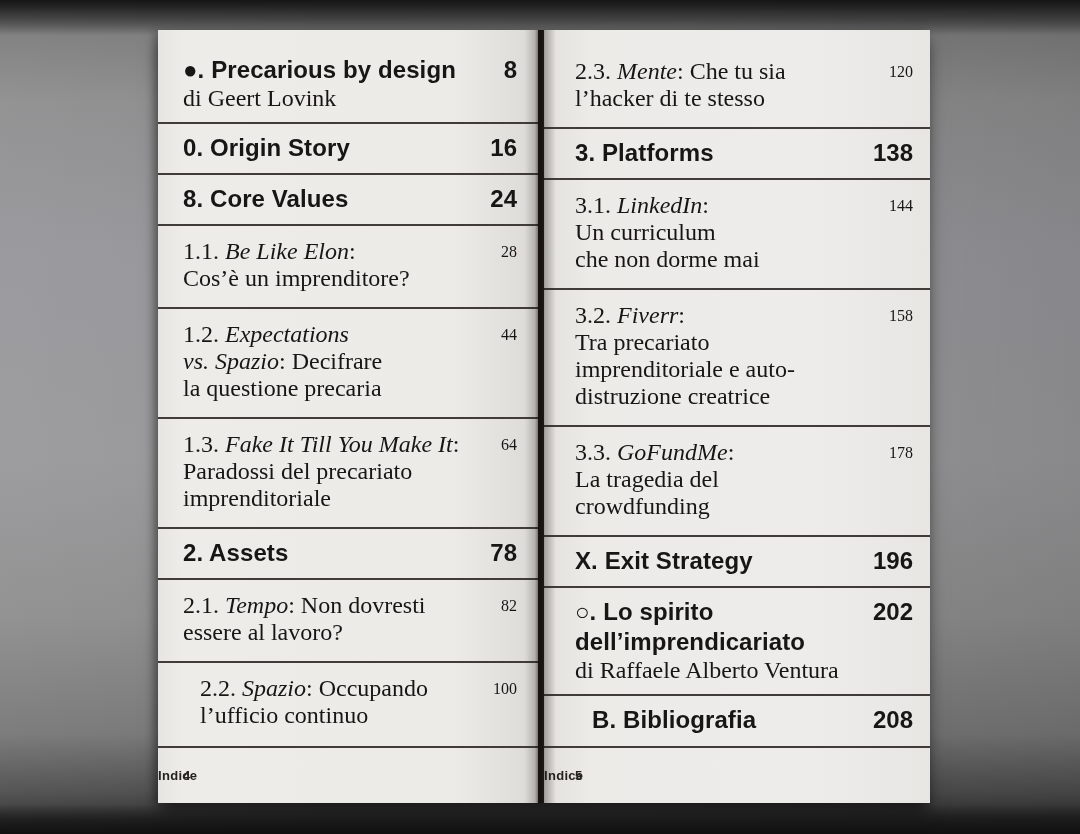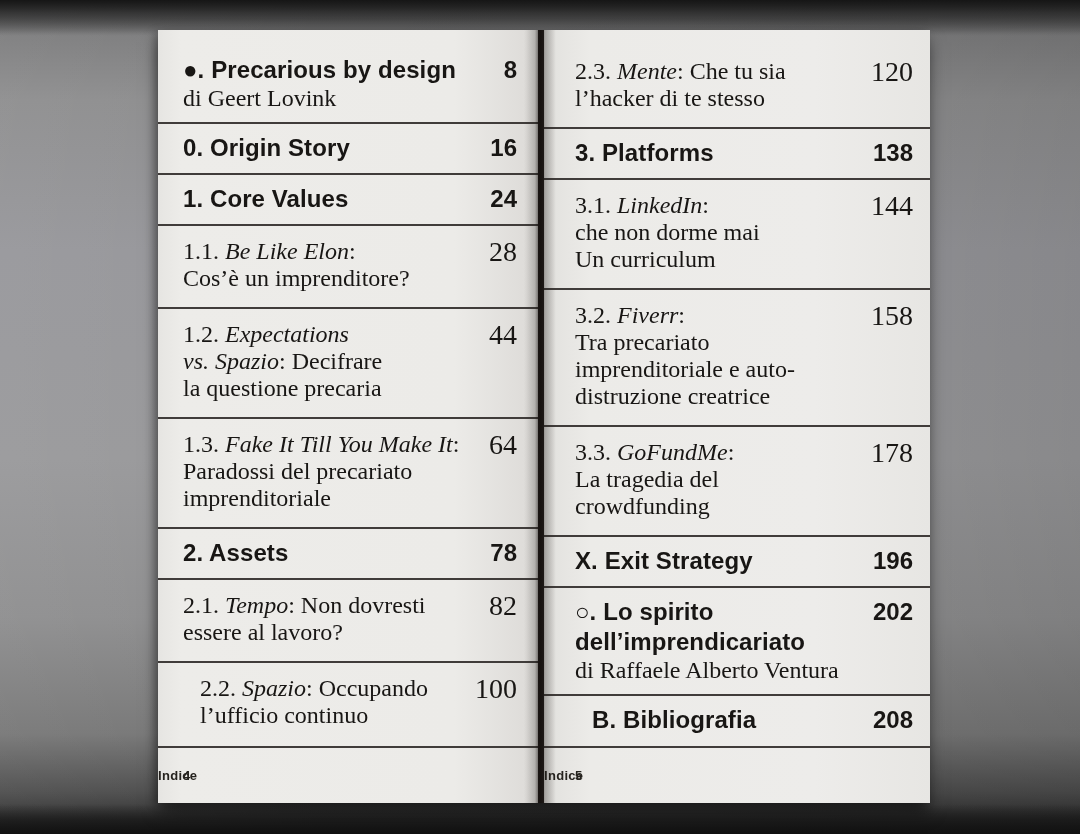--- a/index.html
+++ b/index.html
@@ -84,21 +84,21 @@
 
   .line-sans {
     font-family: "Liberation Sans", sans-serif; font-weight: 700;
     font-size: 24px; line-height: 30px; letter-spacing: 0.1px;
   }
   .line-serif {
     font-family: "Liberation Serif", serif; font-weight: 400;
     font-size: 24px; line-height: 27px;
   }
   .num-sans  { font-family: "Liberation Sans", sans-serif; font-weight: 700; font-size: 24px; line-height: 30px; }
-  .num-serif { font-family: "Liberation Serif", serif; font-weight: 400; font-size: 28px; line-height: 27px; }
+  .num-serif { font-family: "Liberation Serif", serif; font-weight: 400; font-size: 16px; line-height: 27px; }
   .it { font-style: italic; }
 
   
   .page-footer {
     position: absolute; left: 0; right: 0; bottom: 0; height: 55px;
     border-top: 2px solid var(--rule, #403c3a);
     display: flex; align-items: center;
     font-family: "Liberation Sans", sans-serif; font-weight: 700;
     font-size: 13px; color: #26231f; letter-spacing: 0.3px;
   }
@@ -127,21 +127,21 @@
             <div class="entry-num num-sans">8</div>
           </div>
           <div class="entry kind-chapter">
             <div class="entry-lines">
               <div class="line line-sans"><span>0. Origin Story</span></div>
             </div>
             <div class="entry-num num-sans">16</div>
           </div>
           <div class="entry kind-chapter">
             <div class="entry-lines">
-              <div class="line line-sans"><span>1. Core Values</span></div>
+              <div class="line line-sans"><span>8. Core Values</span></div>
             </div>
             <div class="entry-num num-sans">24</div>
           </div>
           <div class="entry kind-section">
             <div class="entry-lines">
               <div class="line line-serif"><span>1.1. </span><span class="it">Be Like Elon</span><span>:</span></div>
               <div class="line line-serif"><span>Cos’è un imprenditore?</span></div>
             </div>
             <div class="entry-num num-serif">28</div>
           </div>
@@ -199,22 +199,22 @@
           </div>
           <div class="entry kind-chapter">
             <div class="entry-lines">
               <div class="line line-sans"><span>3. Platforms</span></div>
             </div>
             <div class="entry-num num-sans">138</div>
           </div>
           <div class="entry kind-section">
             <div class="entry-lines">
               <div class="line line-serif"><span>3.1. </span><span class="it">LinkedIn</span><span>:</span></div>
+              <div class="line line-serif"><span>Un curriculum</span></div>
               <div class="line line-serif"><span>che non dorme mai</span></div>
-              <div class="line line-serif"><span>Un curriculum</span></div>
             </div>
             <div class="entry-num num-serif">144</div>
           </div>
           <div class="entry kind-section">
             <div class="entry-lines">
               <div class="line line-serif"><span>3.2. </span><span class="it">Fiverr</span><span>:</span></div>
               <div class="line line-serif"><span>Tra precariato</span></div>
               <div class="line line-serif"><span>imprenditoriale e auto-</span></div>
               <div class="line line-serif"><span>distruzione creatrice</span></div>
             </div>

